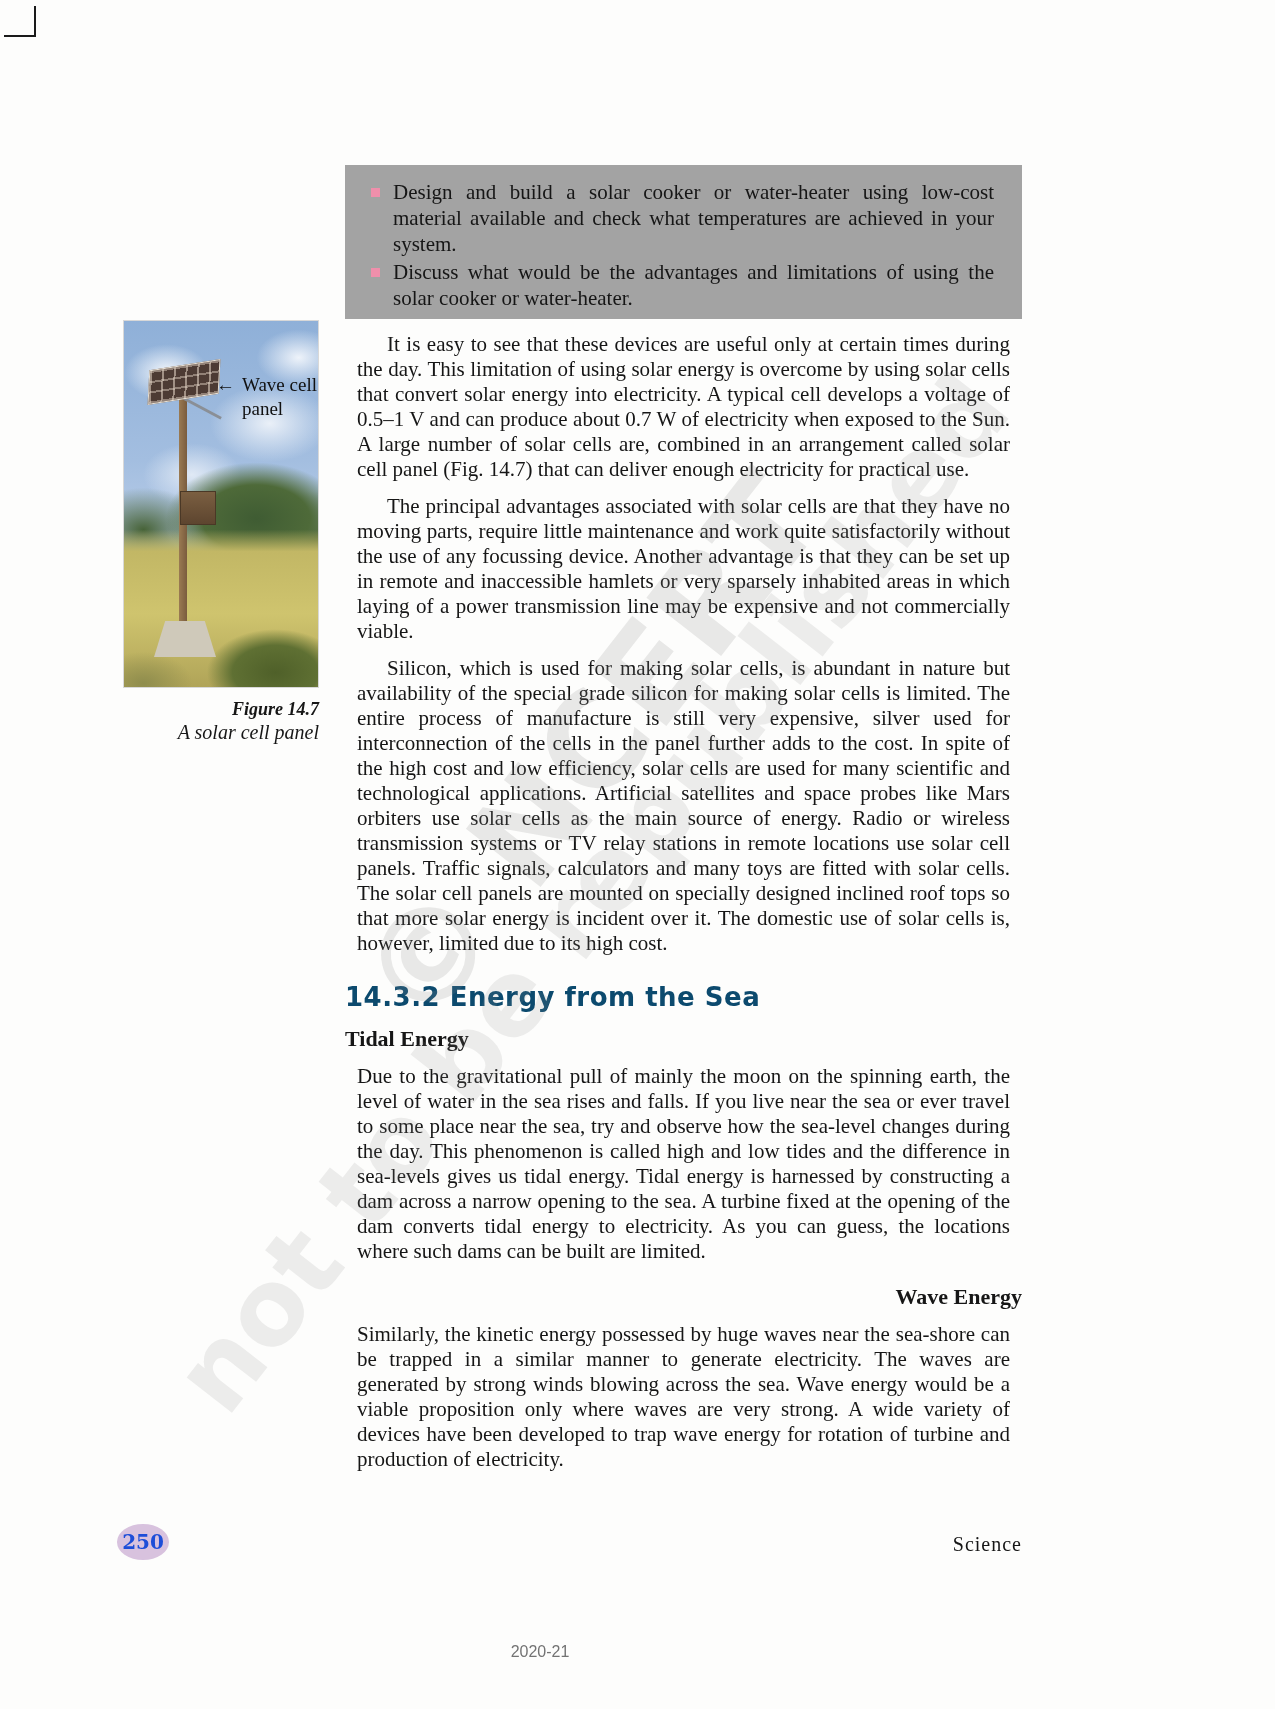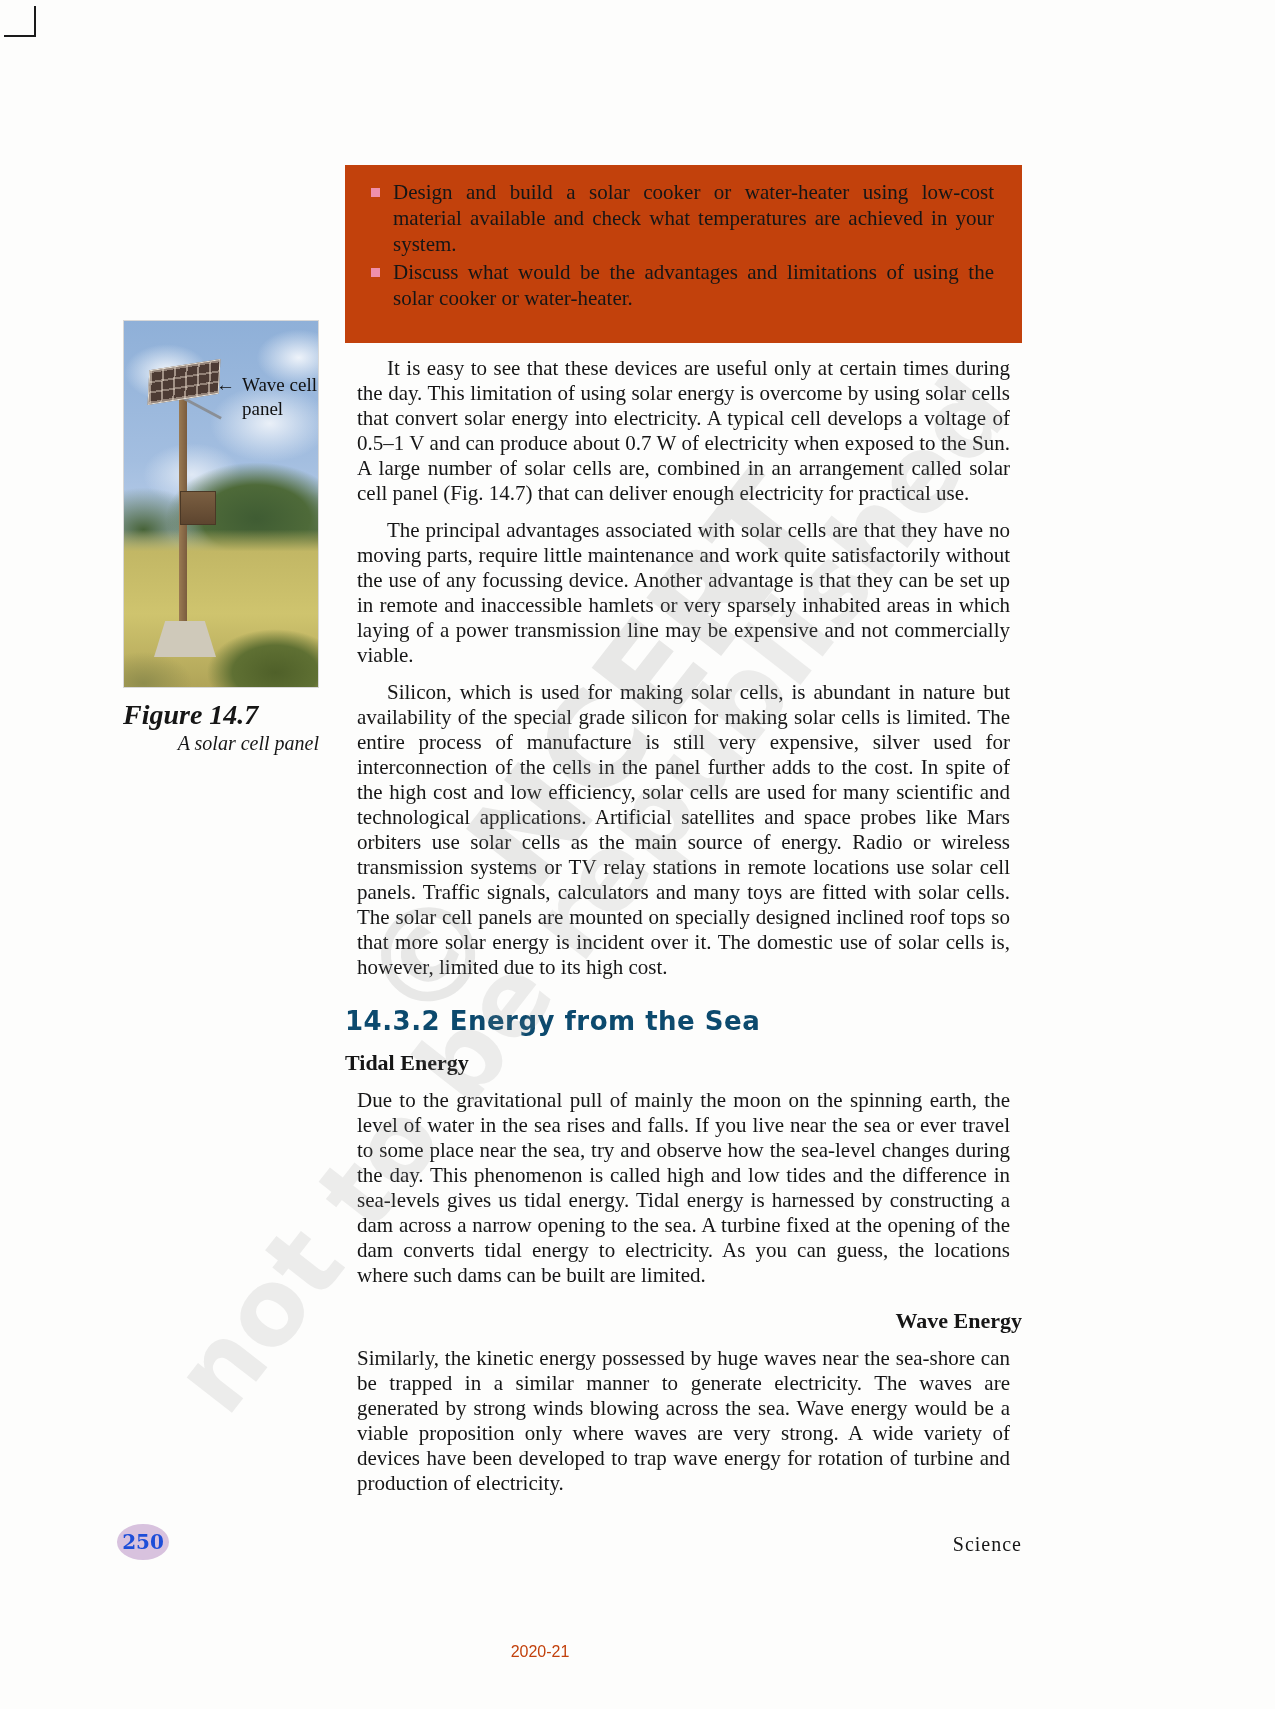--- a/index.html
+++ b/index.html
@@ -9,21 +9,21 @@
   }
   
   .crop-mark{position:absolute;left:0;top:0;width:40px;height:40px;}
   .crop-mark .v{position:absolute;left:34px;top:6px;width:2px;height:31px;background:#1a1a1a;}
   .crop-mark .h{position:absolute;left:4px;top:35px;width:32px;height:2px;background:#1a1a1a;}
 
   
   .main-col{position:absolute;left:345px;top:165px;width:677px;}
 
   .activity-box{
-    background:#c2410c;padding:14px 28px 32px 26px;box-sizing:border-box;min-height:136px;
+    background:#a3a3a3;padding:14px 28px 8px 26px;box-sizing:border-box;min-height:136px;
   }
   .activity-item{display:flex;gap:13px;font-size:21px;line-height:26px;text-align:justify;}
   .activity-item + .activity-item{margin-top:2px;}
   .bullet-square{flex:0 0 9px;width:9px;height:9px;background:#ef8fab;margin-top:9px;}
 
   .body-para{font-size:21px;line-height:25px;text-align:justify;margin:12px;}
   .indent{text-indent:30px;}
   .first-para{margin-top:13px;}
 
   .section-heading{
@@ -64,30 +64,30 @@
   .pole-box{position:absolute;left:56px;top:170px;width:34px;height:32px;
     background:linear-gradient(to bottom,#7b5f41,#5d452f);border:1px solid #4a3826;}
   .base{position:absolute;left:30px;top:300px;width:62px;height:36px;background:#cfc9ba;
     clip-path:polygon(18% 0,82% 0,100% 100%,0 100%);}
   .photo-annotation{position:absolute;left:92px;top:52px;font-size:19px;line-height:24px;color:#111;}
   .photo-annotation .arrow{position:absolute;left:0;top:0;}
   .photo-annotation .t1{position:absolute;left:26px;top:0;white-space:nowrap;}
   .photo-annotation .t2{position:absolute;left:26px;top:24px;white-space:nowrap;}
 
   .fig-caption{margin-top:11px;}
-  .fig-caption .cap-title{font-weight:bold;font-style:italic;font-size:28px;}
+  .fig-caption .cap-title{font-weight:bold;font-style:italic;font-size:18px;text-align:right;}
   .fig-caption .cap-text{font-style:italic;font-size:20px;margin-top:1px;text-align:right;}
 
   
   .page-badge{position:absolute;left:117px;top:1524px;width:52px;height:36px;
     background:#d8c2de;border-radius:50%;display:flex;align-items:center;justify-content:center;
     font-family:"DejaVu Serif",serif;font-weight:bold;font-size:20px;color:#1d4ed8;}
   .footer-right{position:absolute;right:253px;top:1533px;font-size:20px;letter-spacing:1px;}
   .footer-year{position:absolute;left:0;top:1643px;width:1080px;text-align:center;
-    font-family:"Liberation Sans",sans-serif;font-size:16px;color:#c2410c;}
+    font-family:"Liberation Sans",sans-serif;font-size:16px;color:#737373;}
 
   
   .watermark{position:absolute;left:0;top:0;width:1275px;height:1709px;pointer-events:none;}
   .wm-line{position:absolute;font-family:"DejaVu Sans",sans-serif;font-weight:bold;
     color:rgba(140,140,140,0.18);white-space:nowrap;transform:rotate(-52deg);transform-origin:left top;}
   .wm1{font-size:130px;left:330px;top:960px;}
   .wm2{font-size:105px;left:150px;top:1360px;color:rgba(140,140,140,0.15);}
 </style>
 </head>
 <body>

